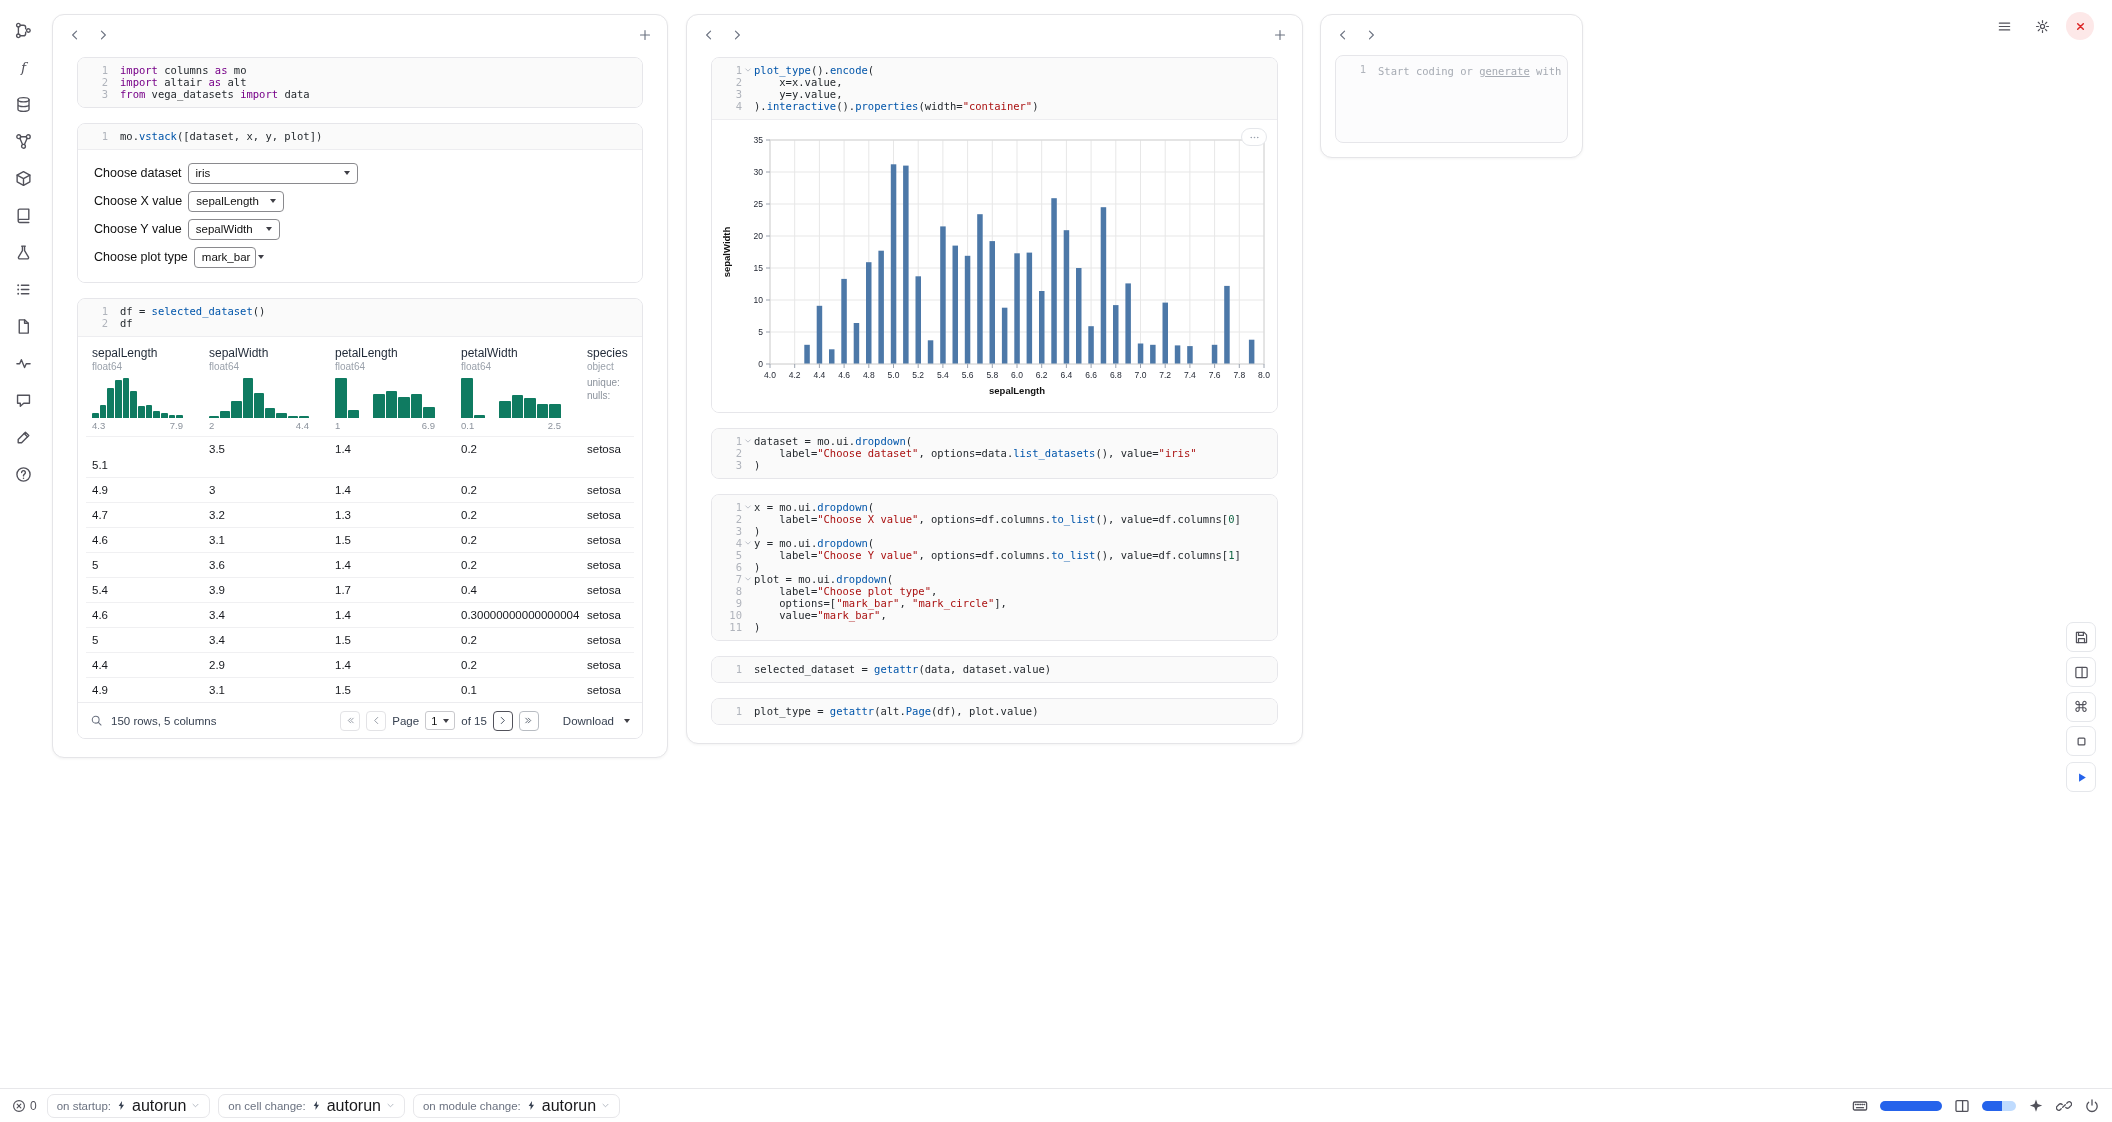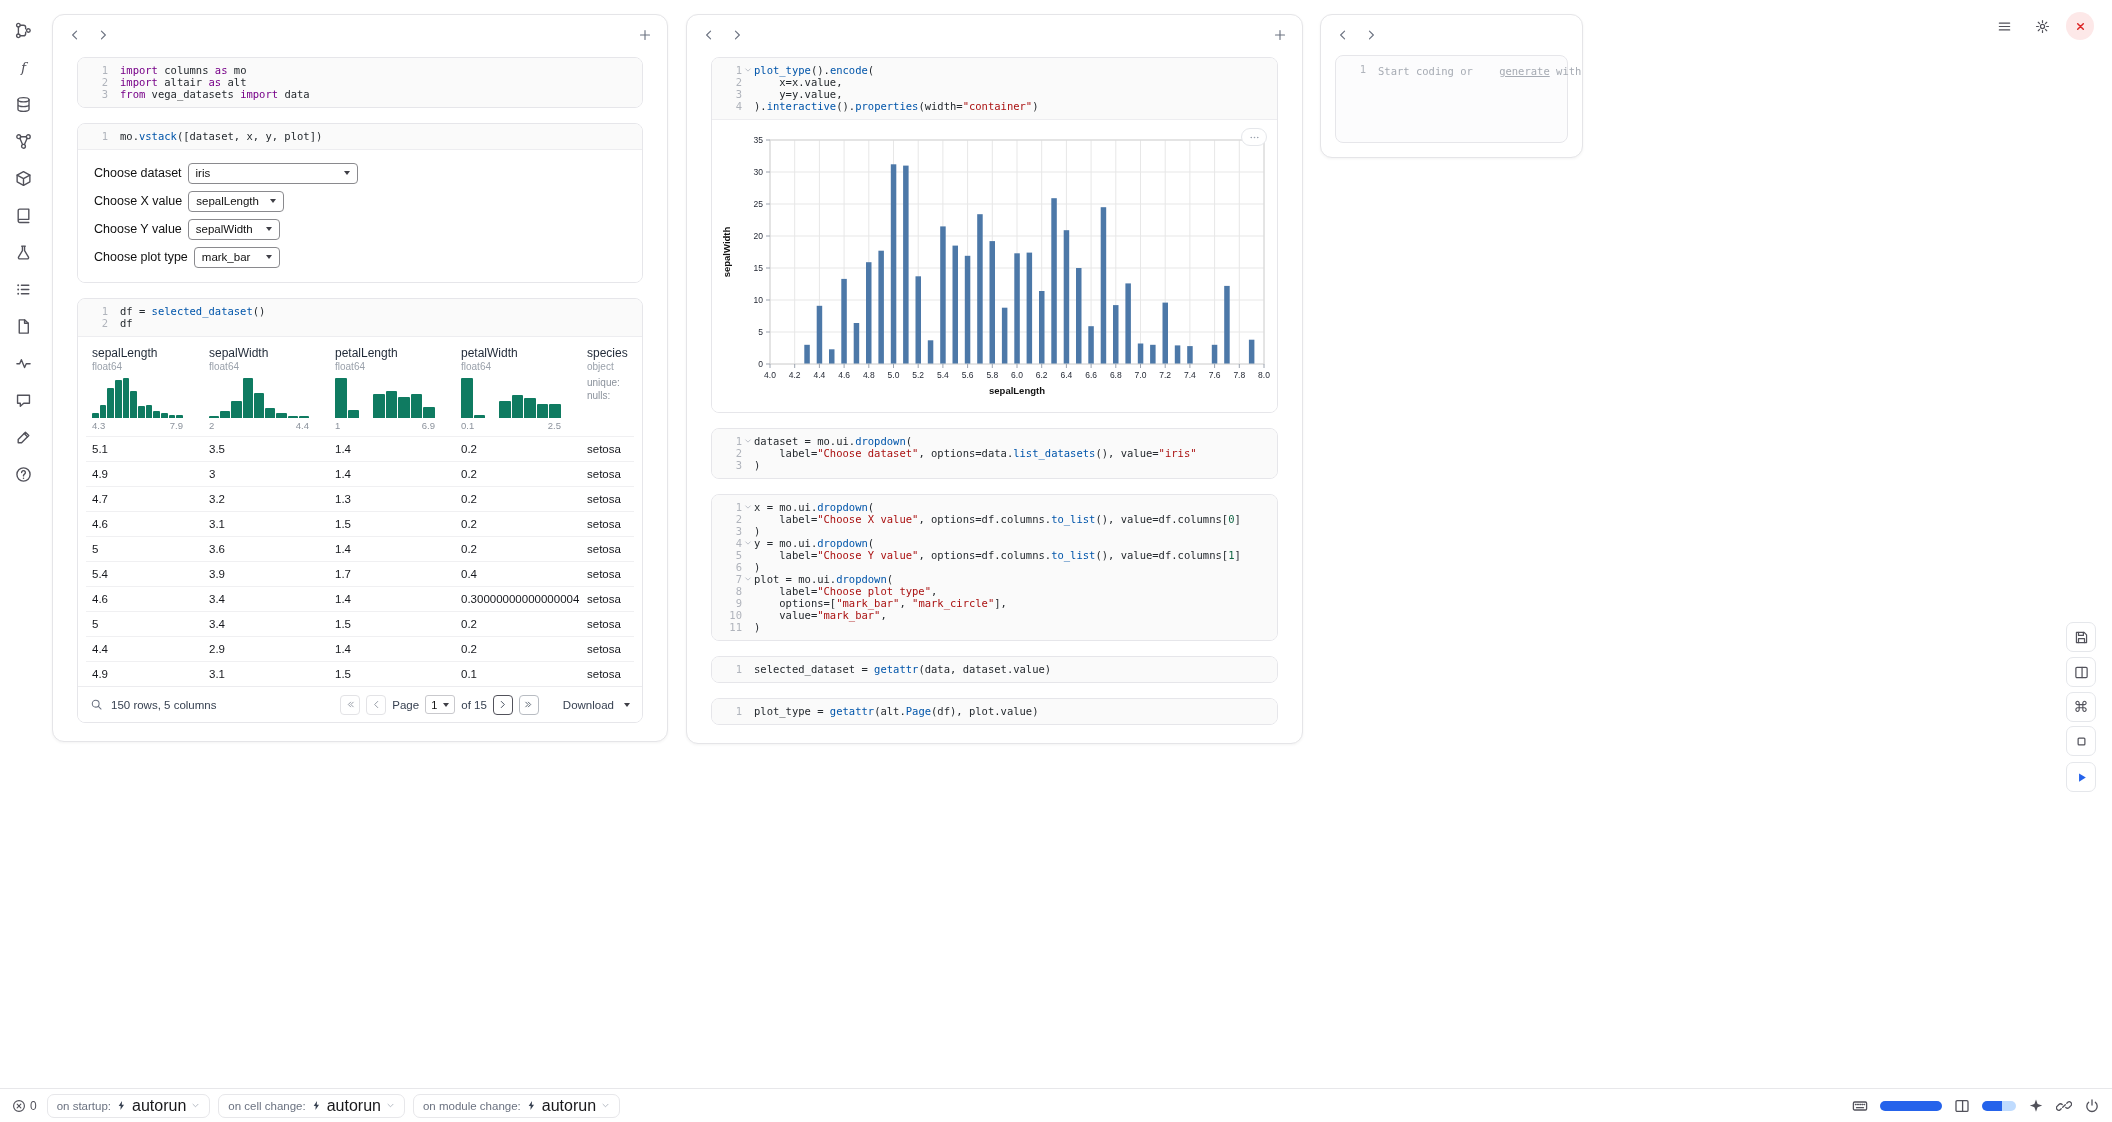--- a/index.html
+++ b/index.html
@@ -85,21 +85,21 @@
   .dots{position:absolute;top:8px;right:10px;width:26px;height:18px;border:1px solid #e5e7eb;
         border-radius:9px;background:#fff;color:#9ca3af;display:flex;align-items:center;
         justify-content:center;cursor:pointer;}
   .dots svg{width:13px;height:13px;}
 
   
   .empty-cell{margin:6px 14px 14px;border:1px solid #e6e6ea;border-radius:8px;background:#fcfcfd;
               min-height:88px;padding:7px 8px 7px 0;}
   .ph-t{color:#a6abb3;font:10.5px "DejaVu Sans Mono","Liberation Mono",monospace;white-space:pre;}
   .ph-link{color:#a6abb3;font:10.5px "DejaVu Sans Mono","Liberation Mono",monospace;
-           text-decoration:underline;white-space:pre;margin-left:20px;}
+           text-decoration:underline;white-space:pre;}
 
   
   .topicons{position:absolute;top:12px;right:18px;display:flex;gap:10px;}
   .wbtn{width:28px;height:28px;border:none;background:transparent;color:#52525b;border-radius:50%;
         display:flex;align-items:center;justify-content:center;cursor:pointer;}
   .wbtn svg{width:15px;height:15px;}
   .wbtn.close{background:#fde8e8;color:#dc2626;}
 
   
   .sidebtns{position:absolute;right:16px;top:622px;display:flex;flex-direction:column;gap:5px;}
@@ -306,21 +306,21 @@
             </div>
             <div class="frow">
               <span class="flabel">Choose Y value</span>
               <span class="fselect" style="width: 92px;">
                 <span>sepalWidth</span>
                 <span class="tri"></span>
               </span>
             </div>
             <div class="frow">
               <span class="flabel">Choose plot type</span>
-              <span class="fselect" style="width: 86px;">
+              <span class="fselect" style="width: 62px;">
                 <span>mark_bar</span>
                 <span class="tri"></span>
               </span>
             </div>
           </div>
       </div>
       <div class="cell">
         <div class="code">
             <div class="cl">
               <span class="gut">1</span>
@@ -426,21 +426,21 @@
                     <span>0.1</span>
                     <span>2.5</span>
                   </div>
                 </div>
                 <div class="t-histcell" style="width: 140px;">
                   <div class="stat">unique:</div>
                   <div class="stat">nulls:</div>
                 </div>
               </div>
               <div class="t-row">
-                <div class="t-cell" style="width: 117px;">5.1</div>
+                <div class="t-cell" style="width: 117px; margin-top: 16px;">5.1</div>
                 <div class="t-cell" style="width: 126px;">3.5</div>
                 <div class="t-cell" style="width: 126px;">1.4</div>
                 <div class="t-cell" style="width: 126px;">0.2</div>
                 <div class="t-cell" style="width: 140px;">setosa</div>
               </div>
               <div class="t-row">
                 <div class="t-cell" style="width: 117px;">4.9</div>
                 <div class="t-cell" style="width: 126px;">3</div>
                 <div class="t-cell" style="width: 126px;">1.4</div>
                 <div class="t-cell" style="width: 126px;">0.2</div>

